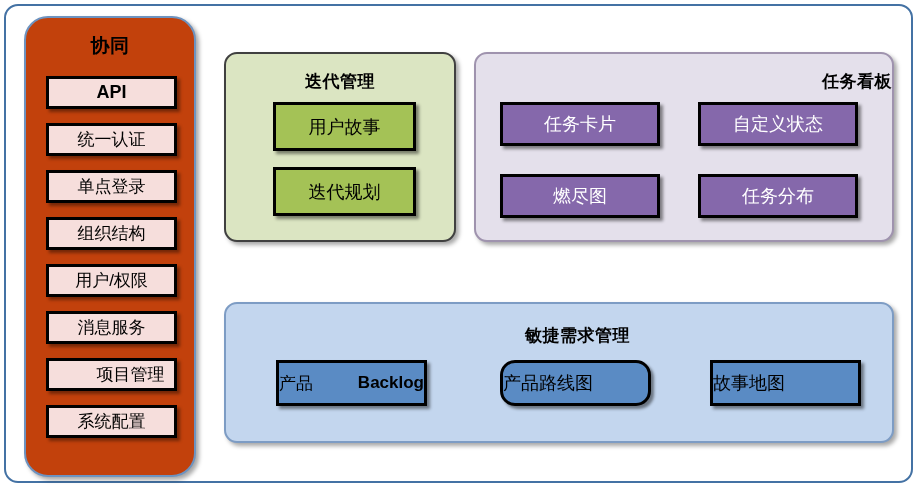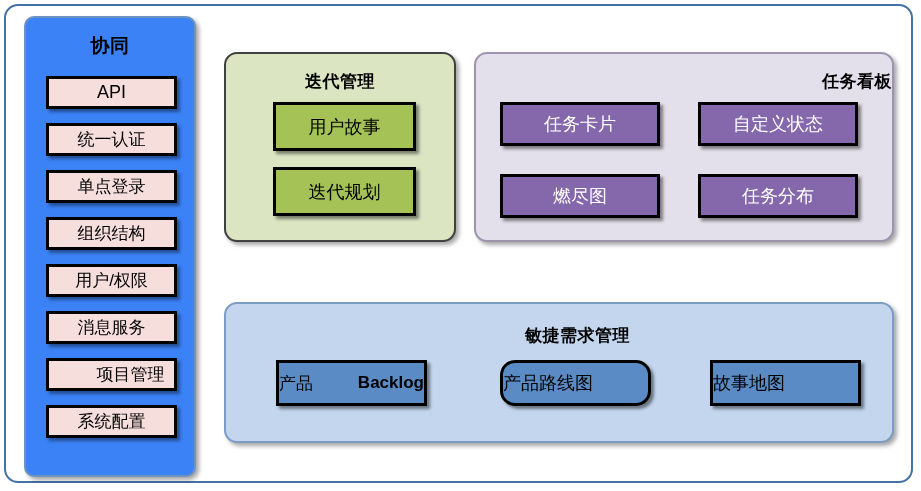--- a/index.html
+++ b/index.html
@@ -44,23 +44,23 @@
     font-family: "Liberation Sans", sans-serif;
     letter-spacing: 0.5px;
   }
 
   
   #sidebar-panel {
     left: 18px;
     top: 10px;
     width: 172px;
     height: 461px;
-    background: #3b82f6;
+    background: #c2410c;
     border: 2px solid #6d93c0;
-    border-radius: 10px;
+    border-radius: 24px;
   }
   #sidebar-title {
     top: 15px;
     font-size: 19px;
   }
   .sidebar-item {
     position: absolute;
     left: 20px;
     width: 131px;
     height: 33px;
@@ -70,21 +70,21 @@
     display: flex;
     align-items: center;
     justify-content: center;
     font-family: Liberation Sans, sans-serif;
     font-size: 17px;
     color: #000000;
     box-shadow: 3px 3px 3px rgba(0,0,0,0.4);
   }
   .sidebar-item.is-api {
     font-family: "Liberation Sans", sans-serif;
-    font-weight: normal;
+    font-weight: bold;
     font-size: 18px;
   }
 
   
   #iteration-panel {
     left: 218px;
     top: 46px;
     width: 232px;
     height: 190px;
     background: #dbe5c2;

